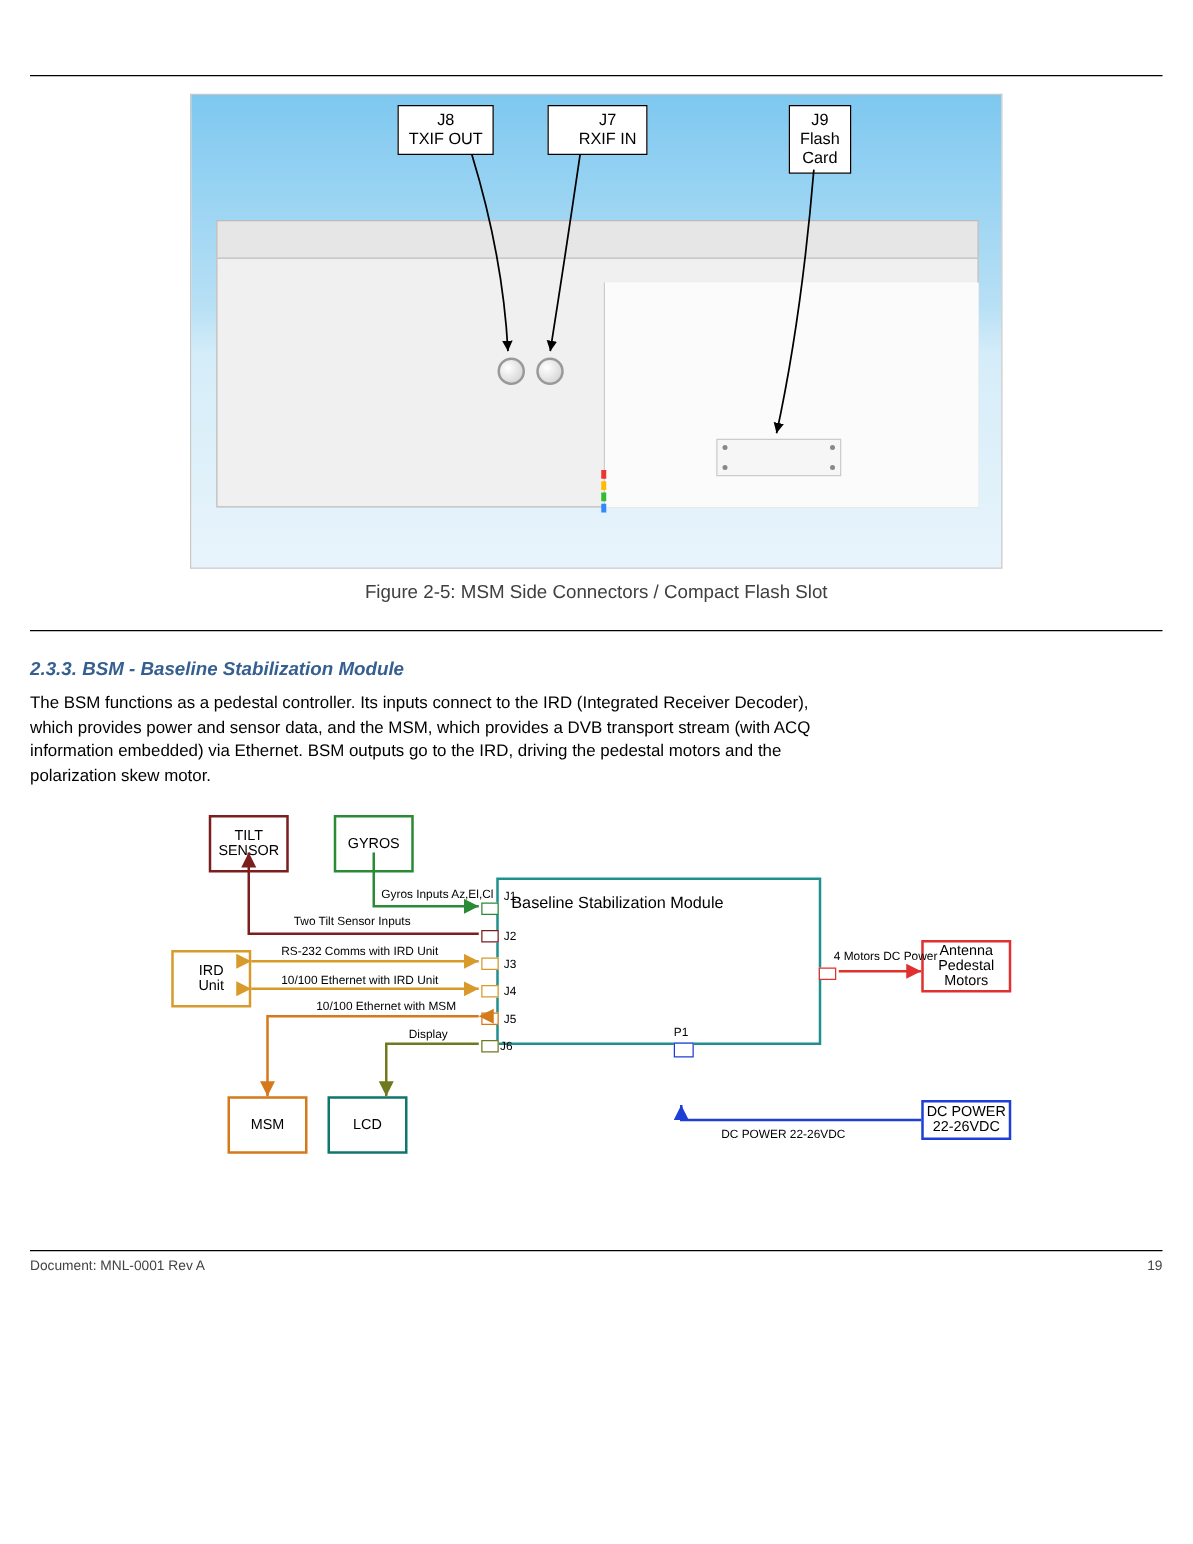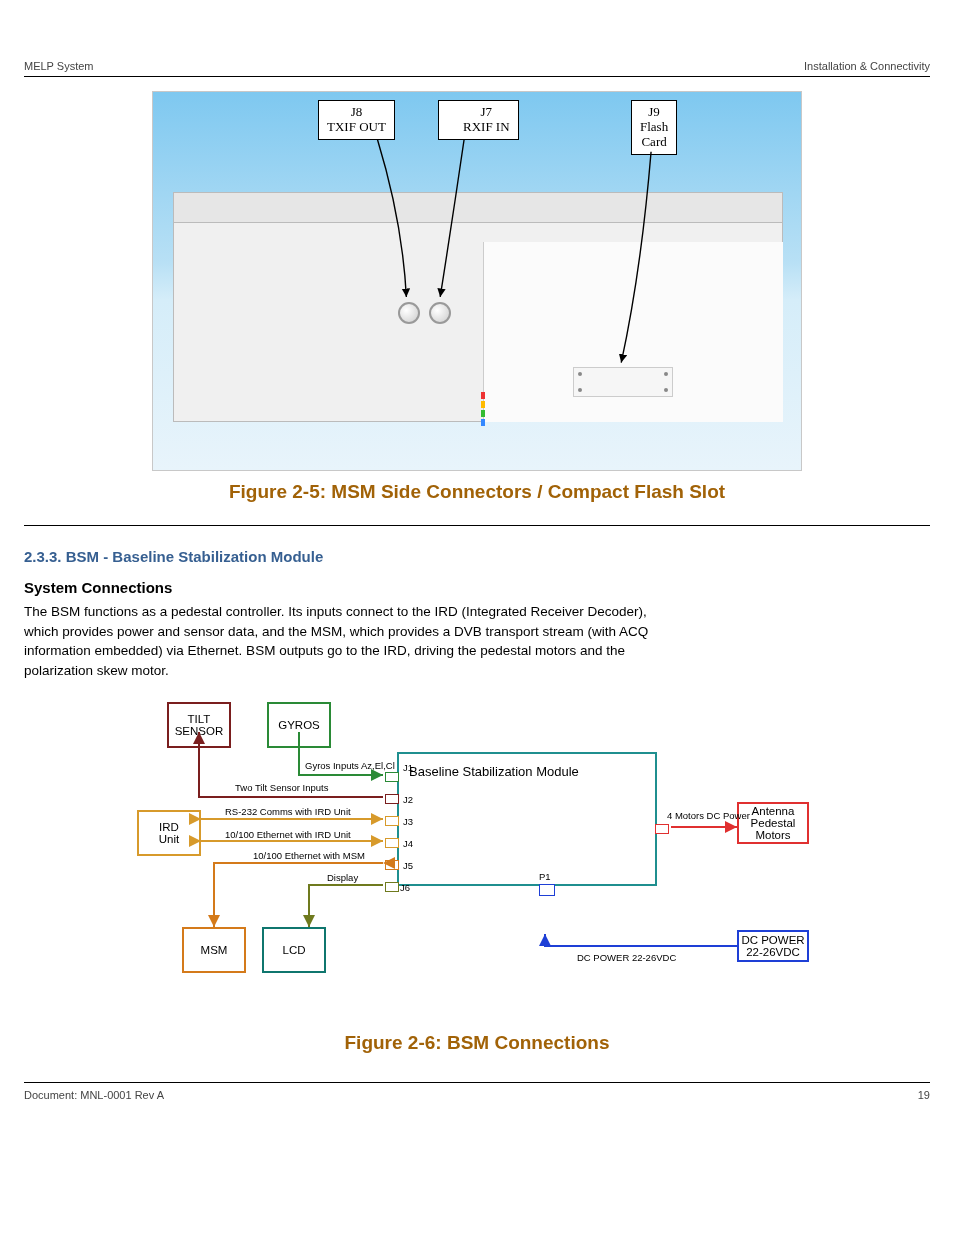--- a/index.html
+++ b/index.html
@@ -67,34 +67,34 @@
   }
   .callout-box {
     position: absolute;
     background: #fff;
     border: 1px solid #000;
     font-size: 13px;
     line-height: 1.15;
     text-align: center;
     padding: 4px 8px;
     white-space: pre-line;
-    font-family: Liberation Serif, serif;
   }
   .figure-caption {
-    font-weight: bold;
-    font-size: 19px;
-    color: #a16207;
+    font-weight: normal;
+    font-size: 15px;
+    color: #404040;
     text-align: center;
     margin-top: 10px;
   }
   .section-heading {
     color: #365f91;
     font-weight: bold;
     font-size: 15px;
     margin: 22px 0 8px 0;
+    font-style: italic;
   }
   .subheading {
     font-weight: bold;
     font-size: 15px;
     margin: 14px 0 6px 0;
   }
   .body-text {
     font-size: 13.5px;
     line-height: 1.45;
     max-width: 650px;
@@ -149,24 +149,20 @@
     font-size: 11px;
     color: #444;
     margin-top: 6px;
   }
 </style>
 </head>
 <body>
 
 <div class="page">
 
-  <div class="header-row">
-    <span>MELP System</span>
-    <span>Installation &amp; Connectivity</span>
-  </div>
   <div class="hr-line"></div>
 
   <div class="figure-block">
     <div class="figure-render">
       <div class="equip-top"></div>
       <div class="equip-body"></div>
       <div class="equip-right-panel"></div>
 
       <div class="port" style="left:245px; top:210px;"></div>
       <div class="port" style="left:276px; top:210px;"></div>
@@ -207,21 +203,20 @@
   </div>
 
   <div class="hr-line" style="margin-top:22px;"></div>
 
   <div>
     <div class="section-heading">
       <span>2.3.3.</span>
       <span> </span>
       <span>BSM - Baseline Stabilization Module</span>
     </div>
-    <div class="subheading">System Connections</div>
     <div class="body-text">The BSM functions as a pedestal controller. Its inputs connect to the IRD (Integrated Receiver Decoder), which provides power and sensor data, and the MSM, which provides a DVB transport stream (with ACQ information embedded) via Ethernet. BSM outputs go to the IRD, driving the pedestal motors and the polarization skew motor.</div>
   </div>
 
   <div class="diagram-wrap">
 
     <div class="mainbox" style="left:270px; top:50px; width:260px; height:134px; border-color:#1f8f8f;">
       <div style="padding:10px 10px; font-size:13px;">Baseline Stabilization Module</div>
 
       <div class="conn-stub" style="left:-14px; top:18px; border-color:#2a8a36;"></div>
       <div class="conn-stub" style="left:-14px; top:40px; border-color:#7a1e1e;"></div>
@@ -300,21 +295,20 @@
       <path d="M256,161 L87,161 L87,225" stroke="#d47a1a" stroke-width="2" fill="none" marker-start="url(#a-orange)" marker-end="url(#a-orange)"></path>
 
       <path d="M256,183 L182,183 L182,225" stroke="#6f7a1e" stroke-width="2" fill="none" marker-end="url(#a-olive)"></path>
 
       <path d="M544,125 L610,125" stroke="#e03030" stroke-width="2" fill="none" marker-end="url(#a-red)"></path>
 
       <path d="M610,244 L418,244 L418,232" stroke="#1e3fd6" stroke-width="2" fill="none" marker-end="url(#a-blue)"></path>
     </svg>
   </div>
 
-  <div class="figure-caption" style="margin-top:4px;">Figure 2-6: BSM Connections</div>
 
   <div class="hr-line-thick"></div>
   <div class="footer-row">
     <span>Document: MNL-0001 Rev A</span>
     <span>19</span>
   </div>
 
 </div>
 
 </body></html>

